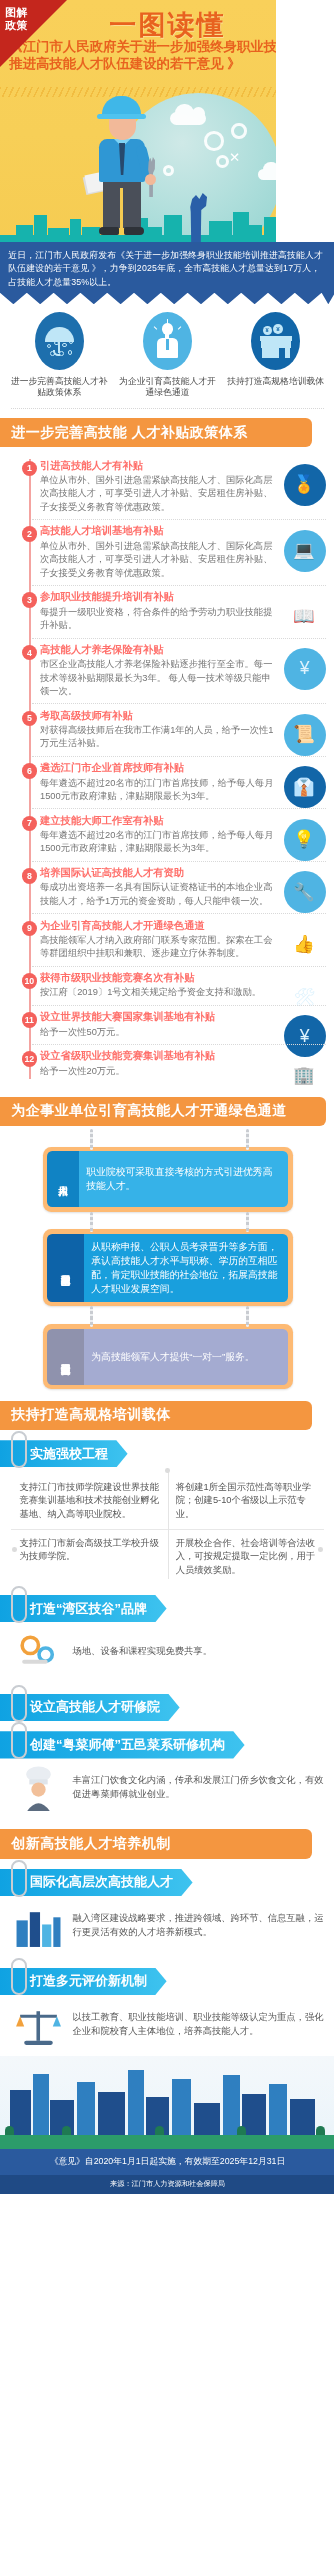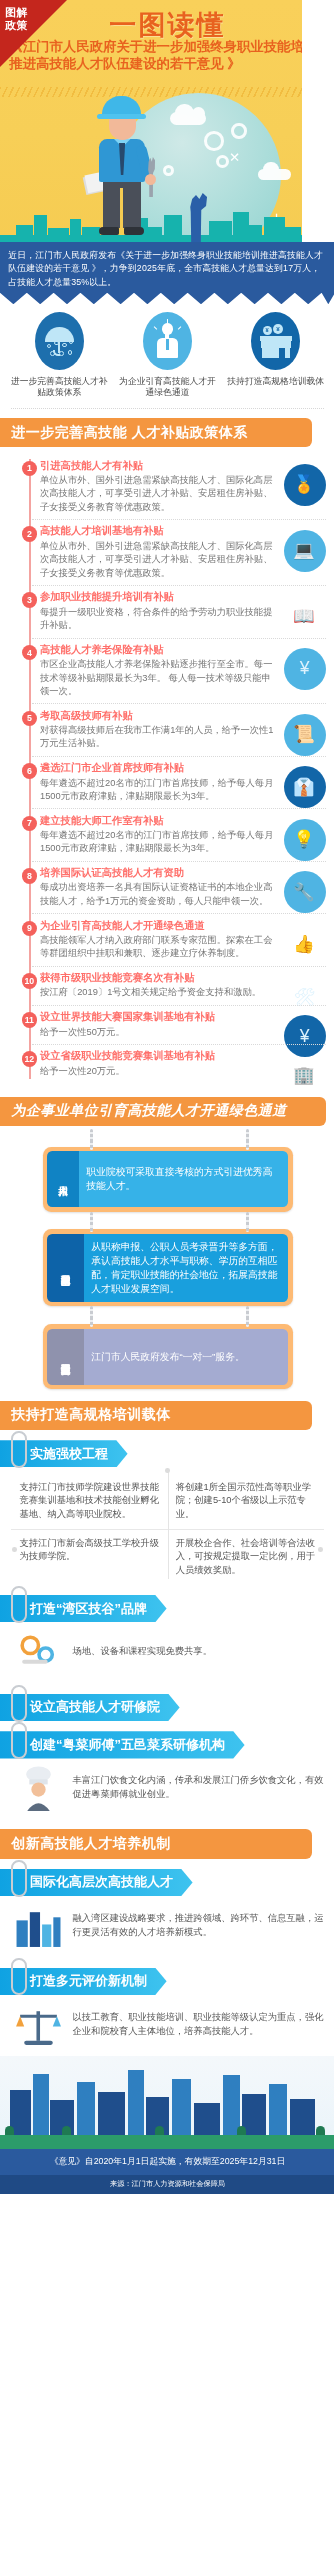--- a/index.html
+++ b/index.html
@@ -7,21 +7,21 @@
     width: 335px;
     font-family: "Liberation Sans", "DejaVu Sans", sans-serif;
     background: #ffffff;
     color: #333;
   }
   .page { width: 335px; position: relative; overflow: hidden; }
 
   
   .header {
     position: relative;
-    width: 302px;
+    width: 276px;
     height: 242px;
     background: linear-gradient(180deg,#f9d05a 0%, #f7cf57 55%, #f6cc52 100%);
     overflow: hidden;
   }
   .corner-ribbon {
     position: absolute; top:0; left:0; width:72px; height:72px; z-index: 6;
   }
   .corner-ribbon .tri {
     position:absolute; top:0; left:0; width:0; height:0;
     border-top: 67px solid #c4261d;
@@ -136,21 +136,21 @@
   .ico-shop .cn2{position:absolute;left:13.4px;top:-1px;width:9.8px;height:9.8px;border-radius:50%;background:#bfe6f7;color:#1266a8;font-size:6.2px;text-align:center;line-height:9.8px;font-weight:bold;}
 
   .dot-div { border-top:1px dotted #d7d7d7; margin:5.2px 11.3px 0 11.3px; }
 
   
   .sec-banner {
     background:#f49640; color:#fff; font-size:14px; font-weight:bold;
     padding:5.7px 0 5.7px 11.3px; margin:9.3px 0 0 0;
     border-radius: 0 6.2px 6.2px 0; width:312px; letter-spacing:0.5px;
   }
-  .sec-banner.wide { width:326px;font-style:italic; }
+  .sec-banner.wide { width:326px; }
 
   
   .list { position:relative; padding:7.2px 0 3.1px 0; }
   .list:before {
     content:""; position:absolute; left:29px; top:11.3px; bottom:8.2px; width:1.5px; background:#f4a3a0;
   }
   .item { position:relative; padding:5.2px 9.3px 6.2px 40px; min-height:37px; }
   .item .num {
     position:absolute; left:21.6px; top:6.2px; width:15.5px; height:15.5px; border-radius:50%;
     background:#f4615c; color:#fff; font-size:8.8px; font-weight:bold;
@@ -455,21 +455,21 @@
             <div class="board-body">从职称申报、公职人员考录晋升等多方面，承认高技能人才水平与职称、学历的互相匹配，肯定职业技能的社会地位，拓展高技能人才职业发展空间。</div>
           </div>
         </div>
       </div>
       <div class="board-wrap">
         <div class="chain l"></div>
         <div class="chain r"></div>
         <div class="board bd-grey">
           <div class="board-inner">
             <div class="board-tab two">设立高技能领军人才服务窗口</div>
-            <div class="board-body">江门市人民政府发布“一对一”服务。</div>
+            <div class="board-body">为高技能领军人才提供“一对一”服务。</div>
           </div>
         </div>
       </div>
     </div>
 
   <div class="sec-banner">扶持打造高规格培训载体</div>
 
   <div class="clip">
     <div class="clip-icon"></div>
     <div class="arrow-tag">实施强校工程</div>

